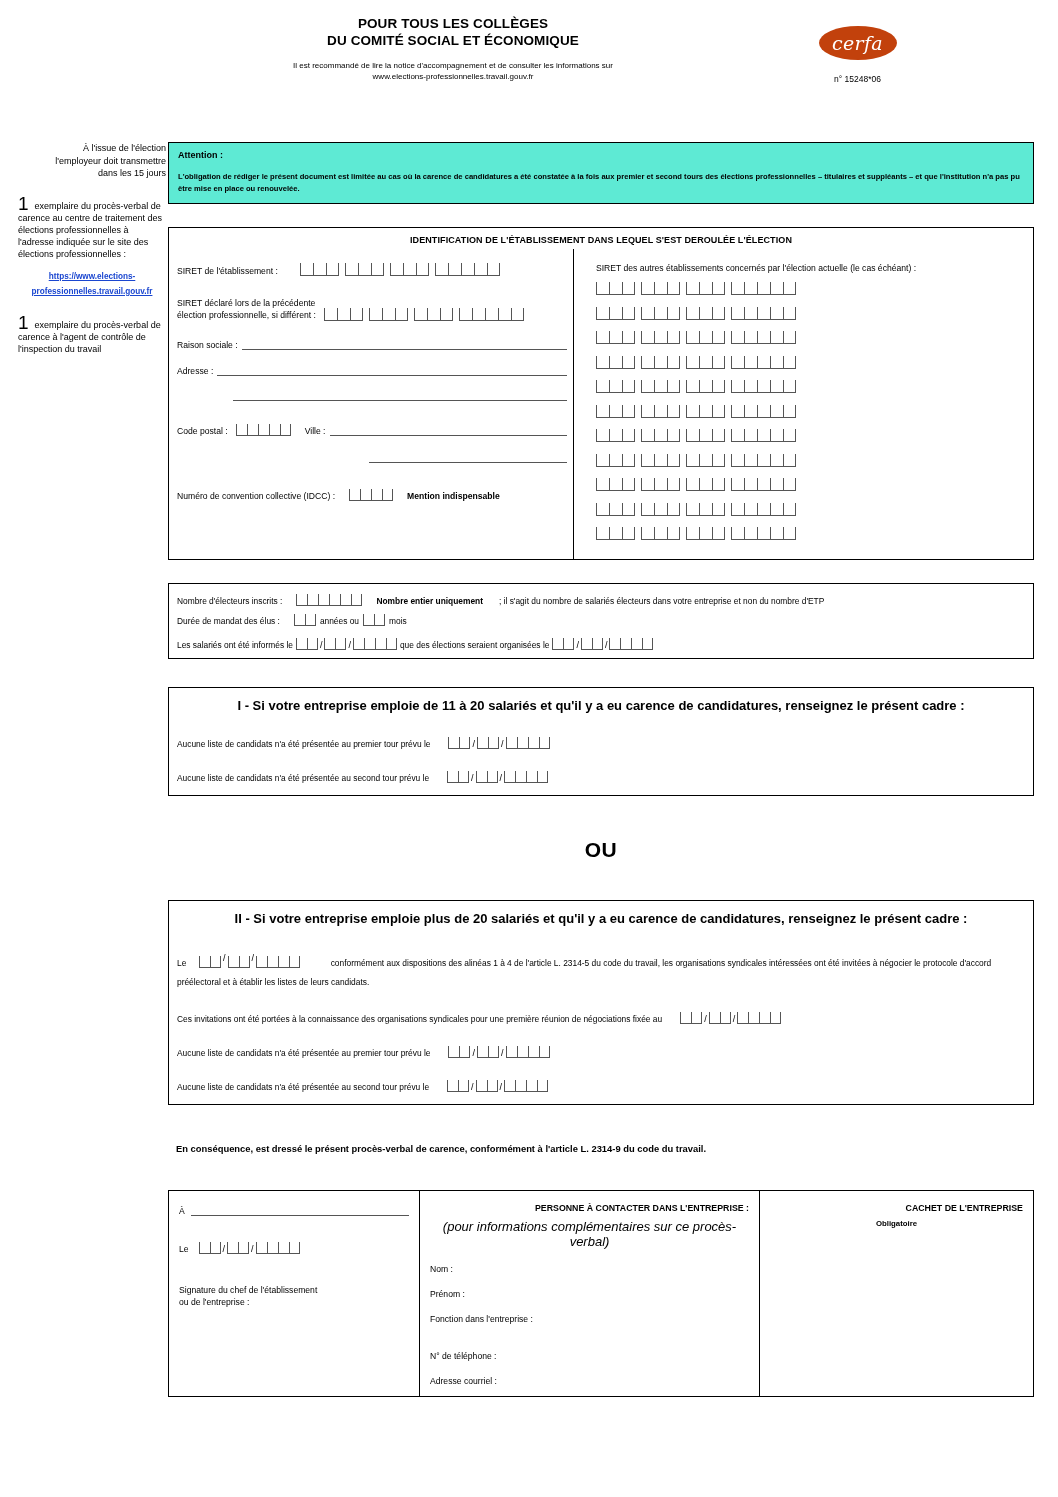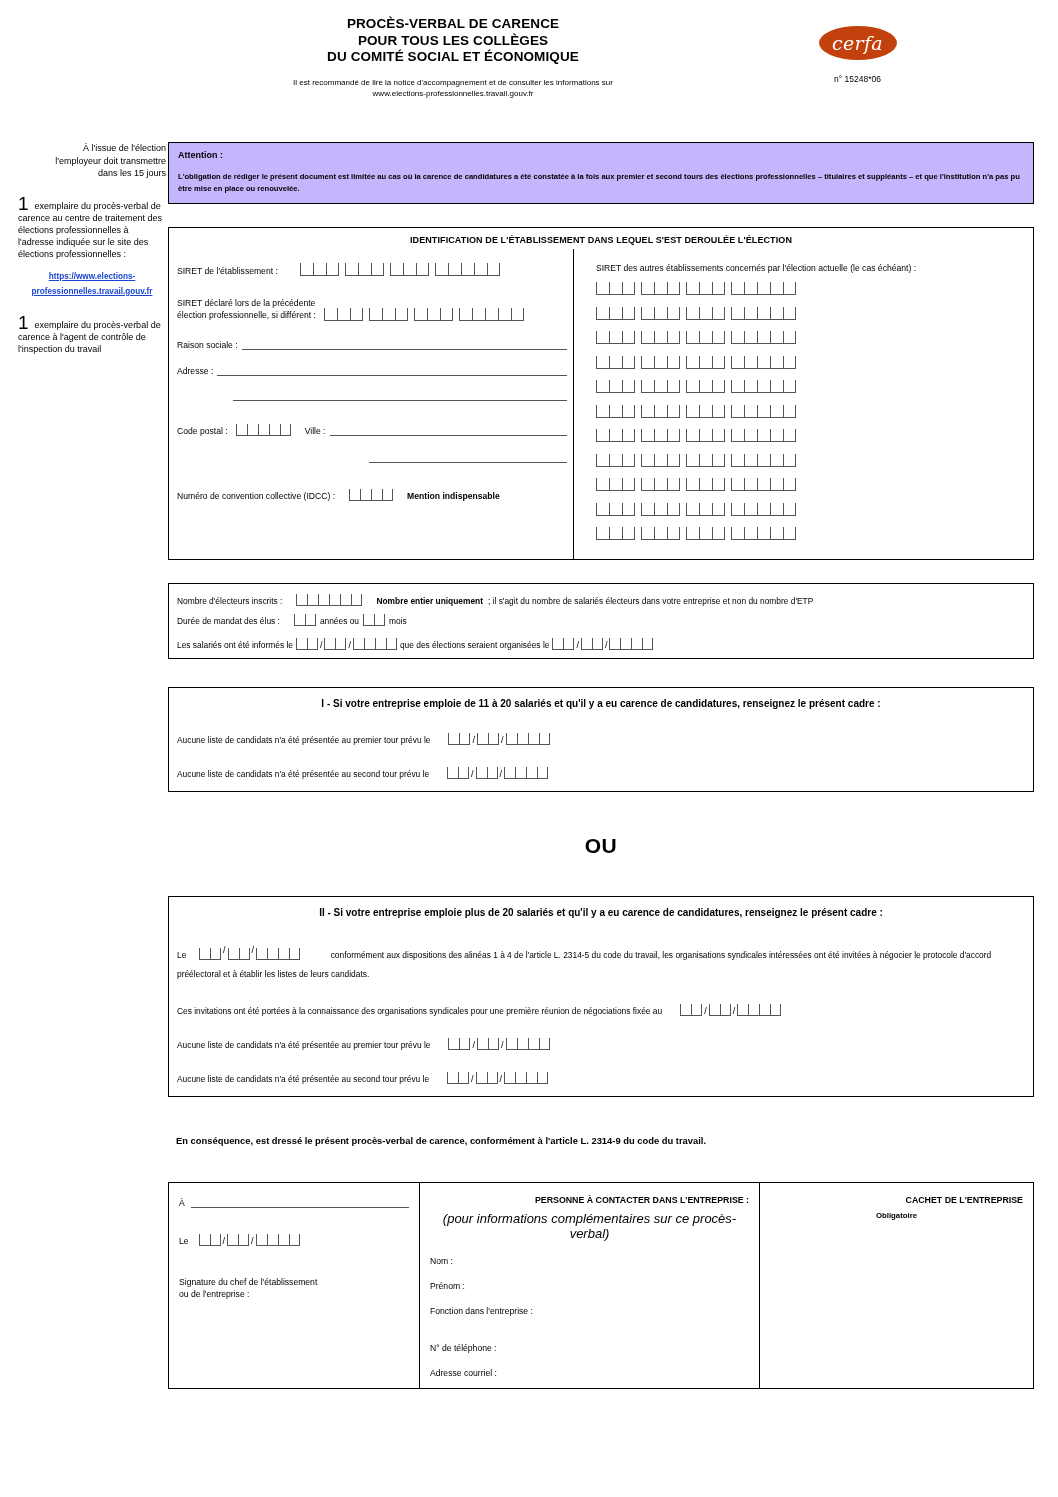--- a/index.html
+++ b/index.html
@@ -62,21 +62,21 @@
   .lc-num { font-size:19px; font-weight:normal; vertical-align:-1px; margin-right:6px; }
   .lc-link {
     display:block; margin-top:9px; text-align:center;
     color:#1a46d0; font-size:8.2px; font-weight:bold;
     text-decoration:underline; line-height:15px; word-break:break-all;
   }
 
   
   .main { position:absolute; left:168px; top:142px; width:866px; }
 
-  .box { border:1.4px solid #000; background:#c4b5fd; }
+  .box { border:1.4px solid #000; background:#5eead4; }
   .box-thin { border:1px solid #000; background:#fff; }
 
   .attention { padding:7px 9px 9px 9px; }
   .attention .t { font-size:9px; font-weight:bold; margin-bottom:11px; }
   .attention .b { font-size:7.6px; line-height:11.5px; }
 
   .sec-title {
     text-align:center; font-size:9px; font-weight:bold;
     padding:7px 4px 4px 4px; letter-spacing:0.1px;
   }
@@ -107,21 +107,21 @@
 
   .ident-r .rtitle { font-size:8.6px; margin-bottom:8px; }
 
   
   .gi { padding:2px 8px 8px 8px; }
   .gi .line { display:flex; align-items:flex-end; font-size:8.4px; margin-top:8px; }
   .b { font-weight:bold; }
 
   
   .sec { padding:6px 8px 12px 8px; }
-  .sec .head { text-align:center; font-size:10px; font-weight:bold; padding:4px 2px 10px 2px; }
+  .sec .head { text-align:center; font-size:13px; font-weight:bold; padding:4px 2px 10px 2px; }
   .sec .line { display:flex; align-items:flex-end; font-size:8.4px; margin-top:14px; }
   .sec .para { font-size:8.4px; line-height:19px; margin-top:13px; }
   .inlinecomb { display:inline-flex; align-items:flex-end; vertical-align:-2px; }
 
   .ou { text-align:center; font-size:21px; font-weight:bold; letter-spacing:0.5px; }
 
   .consequence { font-size:9.4px; font-weight:bold; }
 
   
   .bottom { display:flex; min-height:198px; }
@@ -136,21 +136,20 @@
   .aline { display:flex; align-items:flex-end; font-size:8.6px; }
 </style>
 </head>
 <body>
 
 <div class="header">
 
 
   <div class="title-block">
     <div class="form-title">
-      <div>PROCÈS-VERBAL DE CARENCE</div>
       <div>POUR TOUS LES COLLÈGES</div>
       <div>DU COMITÉ SOCIAL ET ÉCONOMIQUE</div>
     </div>
     <div class="form-note">
       <div>Il est recommandé de lire la notice d'accompagnement et de consulter les informations sur</div>
       <div>www.elections-professionnelles.travail.gouv.fr</div>
     </div>
   </div>
 
   <div class="cerfa-block">
@@ -635,21 +634,21 @@
         <span class="comb sm" id="electors">
             <span class="cell"></span>
             <span class="cell"></span>
             <span class="cell"></span>
             <span class="cell"></span>
             <span class="cell"></span>
             <span class="cell"></span>
           </span>
         <span class="gap" style="width:14px"></span>
         <span class="b">Nombre entier uniquement</span>
-        <span style="padding-left:5px">; il s'agit du nombre de salariés électeurs dans votre entreprise et non du nombre d'ETP</span>
+        <span style="padding-left:16px">; il s'agit du nombre de salariés électeurs dans votre entreprise et non du nombre d'ETP</span>
       </div>
 
       <div class="line">
         <span>Durée de mandat des élus :</span>
         <span class="gap" style="width:14px"></span>
         <span class="comb sm" id="mandate-years">
             <span class="cell"></span>
             <span class="cell"></span>
           </span>
         <span style="padding:0 4px">années ou</span>

